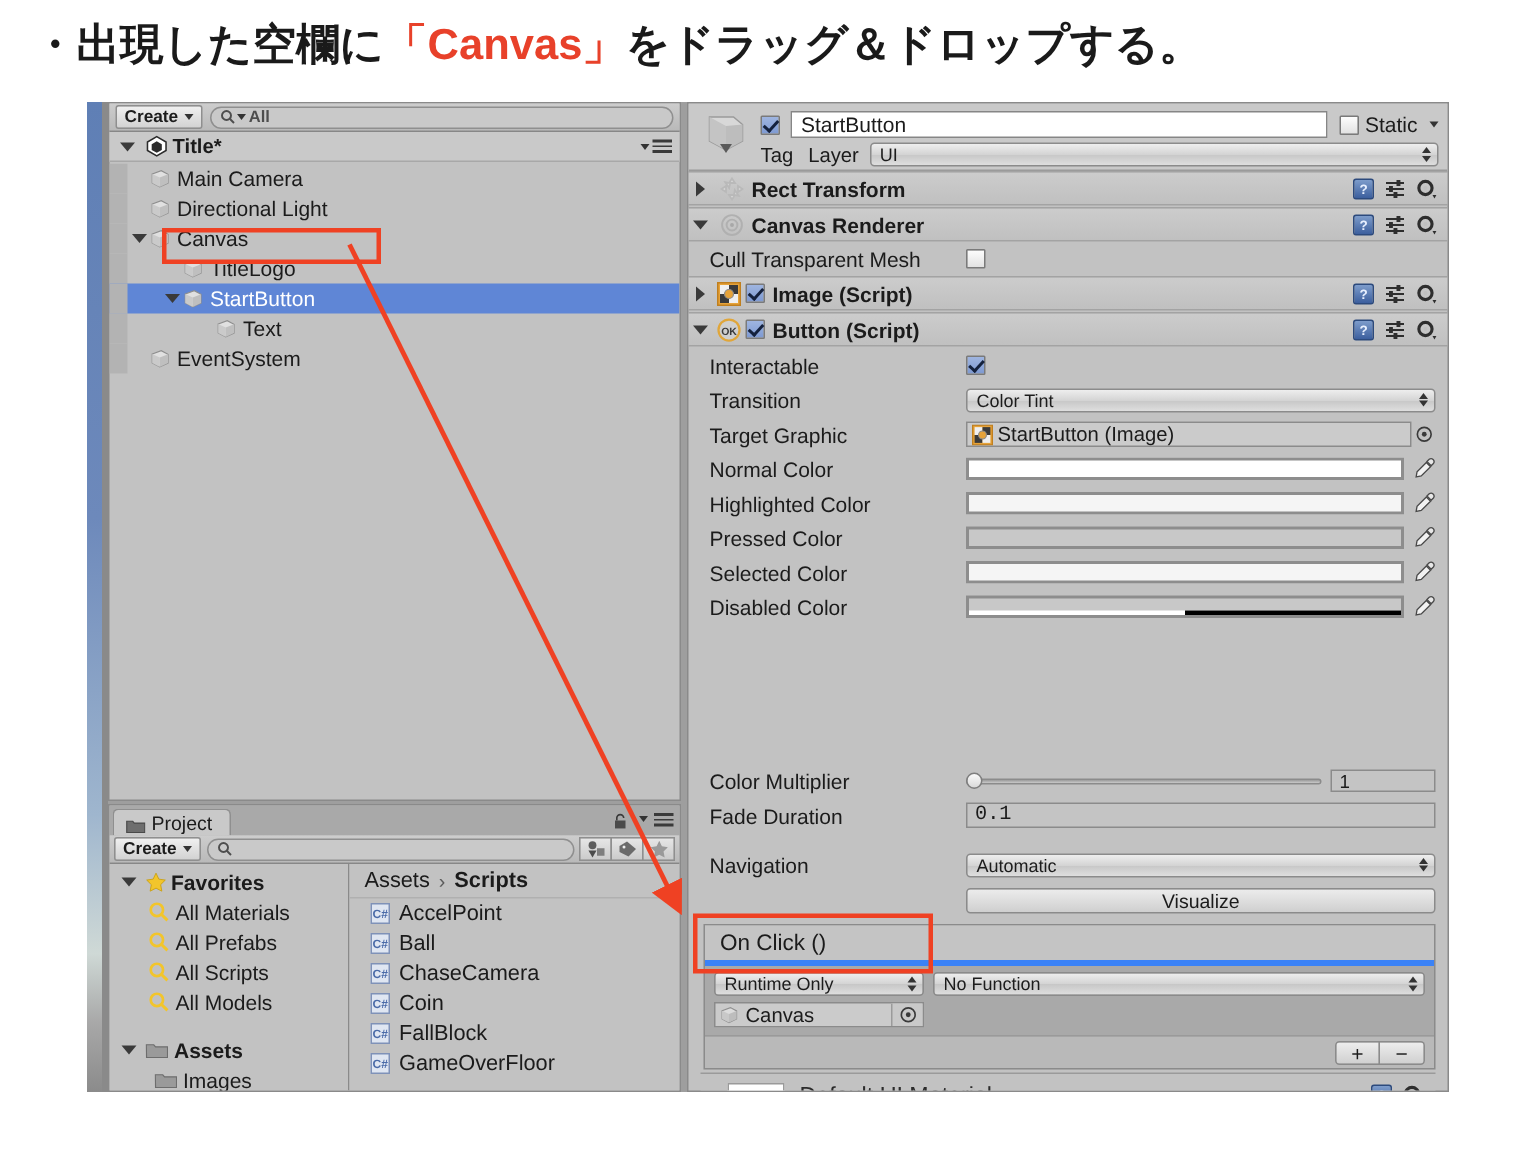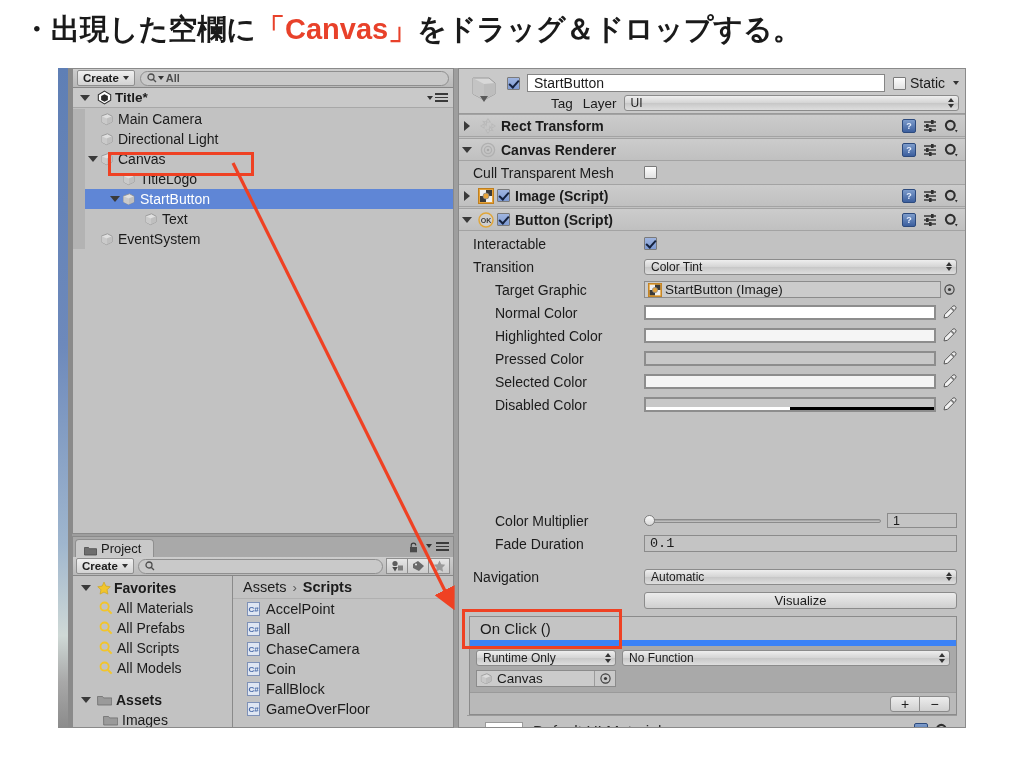--- a/index.html
+++ b/index.html
@@ -109,21 +109,21 @@
   
   #inspector{left:400px;top:0;width:508px;height:660px;background:#c2c2c2;border:1px solid #8a8a8a;box-sizing:border-box;overflow:hidden;}
   #insp-head{position:absolute;left:0;top:0;right:0;height:44px;background:#c9c9c9;border-bottom:1px solid #9a9a9a;}
   .go-cube{position:absolute;left:8px;top:5px;width:34px;height:32px;}
   .chk{width:13px;height:13px;border:1px solid #7a7a7a;background:linear-gradient(180deg,#fdfdfd,#e2e2e2);box-sizing:border-box;display:inline-block;position:relative;border-radius:1px;}
   .chk.on{background:linear-gradient(180deg,#9fb5e0,#7e9ad2);}
   .chk.on:after{content:"";position:absolute;left:3px;top:0px;width:4px;height:8px;border:solid #14213d;border-width:0 2px 2px 0;transform:rotate(42deg);}
   #name-row{position:absolute;left:48px;top:5px;right:6px;height:18px;display:flex;align-items:center;}
   #name-field{flex:1;height:18px;background:#ffffff;border:1px solid #868686;box-sizing:border-box;margin-left:7px;display:flex;align-items:center;padding-left:6px;font-size:14px;}
   #static-box{display:flex;align-items:center;margin-left:8px;font-size:14px;gap:4px;}
-  #tag-row{position:absolute;left:48px;top:26px;right:6px;height:16px;display:flex;align-items:center;font-size:13.5px;margin-left:44px;}
+  #tag-row{position:absolute;left:48px;top:26px;right:6px;height:16px;display:flex;align-items:center;font-size:13.5px;}
   .dd{
     height:16px;border:1px solid #8b8b8b;border-radius:3px;box-sizing:border-box;
     background:linear-gradient(180deg,#eeeeee 0%,#d4d4d4 50%,#c7c7c7 51%,#dedede 100%);
     display:flex;align-items:center;padding:0 4px 0 6px;font-size:12px;color:#1c1c1c;
   }
   .dd .updown{margin-left:auto;display:flex;flex-direction:column;align-items:center;line-height:0;}
   .dd .updown i{display:block;width:0;height:0;border-left:3px solid transparent;border-right:3px solid transparent;}
   .dd .updown i.u{border-bottom:4px solid #333;margin-bottom:1.5px;}
   .dd .updown i.d{border-top:4px solid #333;}
 
@@ -134,37 +134,37 @@
     display:flex;align-items:center;font-weight:700;font-size:14px;box-sizing:border-box;
   }
   .comp-head .hl-tri{width:16px;display:flex;align-items:center;justify-content:center;}
   .comp-icons{margin-left:auto;display:flex;align-items:center;gap:7px;padding-right:7px;}
   .ico-help{width:14px;height:14px;border-radius:2px;background:linear-gradient(180deg,#7d9ccb,#3c5f9e);border:1px solid #2c4a7d;display:flex;align-items:center;justify-content:center;color:#e8f0ff;font-size:9px;font-weight:700;box-sizing:border-box;}
   .ico-preset{width:14px;height:13px;display:inline-block;}
   .ico-gear{width:14px;height:14px;display:inline-block;}
 
   .frow{position:absolute;left:0;right:0;height:23px;display:flex;align-items:center;font-size:14px;}
   .flabel{width:185px;padding-left:14px;box-sizing:border-box;}
-  .flabel.ind{padding-left:36px;}
+  .flabel.ind{padding-left:14px;}
   .fctl{flex:1;display:flex;align-items:center;padding-right:8px;}
   .txtfield{height:16px;background:#c4c4c4;border:1px solid #8b8b8b;box-sizing:border-box;display:flex;align-items:center;padding-left:5px;font-size:12.5px;font-family:Liberation Mono, monospace;}
   .objfield{height:17px;background:#cbcbcb;border:1px solid #8b8b8b;box-sizing:border-box;display:flex;align-items:center;padding-left:3px;font-size:13.5px;}
   .colorfield{height:15px;border:2px solid #8d8d8d;box-sizing:border-box;position:relative;overflow:hidden;}
   .alphabar{position:absolute;left:0;bottom:0;height:3px;width:100%;background:#ffffff;}
   .alphabar i{position:absolute;left:0;top:0;height:100%;background:#000000;}
   .eyedrop{width:15px;height:15px;margin-left:6px;display:inline-block;}
   .slider{flex:1;height:15px;position:relative;display:flex;align-items:center;}
   .slider .track{position:absolute;left:0;right:0;height:4px;background:linear-gradient(180deg,#9b9b9b,#c9c9c9);border:1px solid #8b8b8b;border-radius:2px;box-sizing:border-box;}
   .slider .knob{position:absolute;left:0;width:11px;height:11px;border-radius:50%;background:linear-gradient(180deg,#fafafa,#d9d9d9);border:1px solid #7e7e7e;box-sizing:border-box;}
   .numbox{width:70px;height:15px;background:#c4c4c4;border:1px solid #8b8b8b;box-sizing:border-box;margin-left:6px;display:flex;align-items:center;padding-left:5px;font-size:12.5px;}
   .bigbtn{height:17px;border:1px solid #8b8b8b;border-radius:3px;box-sizing:border-box;background:linear-gradient(180deg,#ececec,#cfcfcf);display:flex;align-items:center;justify-content:center;font-size:13px;}
 
   
   #onclick{position:absolute;left:10px;right:8px;background:#b9b9b9;border:1px solid #8b8b8b;box-sizing:border-box;}
-  #oc-title{height:23px;display:flex;align-items:center;padding-left:10px;font-size:15px;background:#c4c4c4;border-bottom:6px solid #3b82f6;}
+  #oc-title{height:23px;display:flex;align-items:center;padding-left:10px;font-size:15px;background:#c4c4c4;border-bottom:4px solid #3b82f6;}
   #oc-entry{position:relative;height:46px;background:#a9a9a9;border-bottom:1px solid #9a9a9a;}
   #oc-plusminus{height:21px;display:flex;align-items:center;justify-content:flex-end;padding-right:6px;}
   .pmbtn{width:30px;height:16px;border:1px solid #8b8b8b;background:linear-gradient(180deg,#ededed,#d0d0d0);display:flex;align-items:center;justify-content:center;font-size:14px;box-sizing:border-box;}
   .pmbtn.l{border-radius:3px 0 0 3px;}
   .pmbtn.r{border-radius:0 3px 3px 0;border-left:none;}
 
   
   #matbox{position:absolute;left:8px;right:8px;background:#c2c2c2;border-top:1px solid #9a9a9a;}
   #mat-swatch{position:absolute;left:18px;top:6px;width:38px;height:34px;background:#ffffff;border:1px solid #9a9a9a;box-sizing:border-box;}
   #mat-title{position:absolute;left:66px;top:6px;font-size:15.5px;color:#2b2b2b;}

